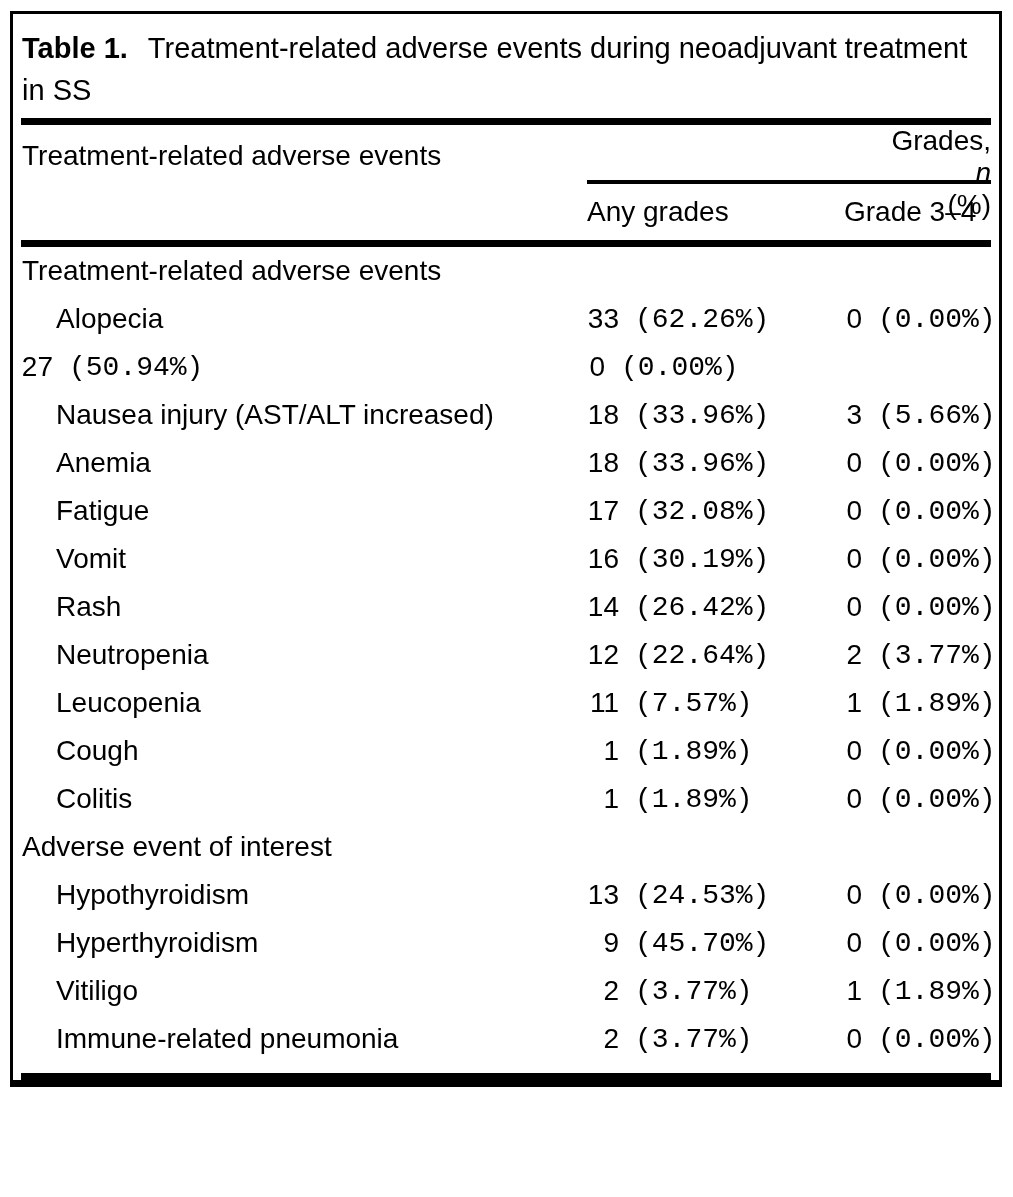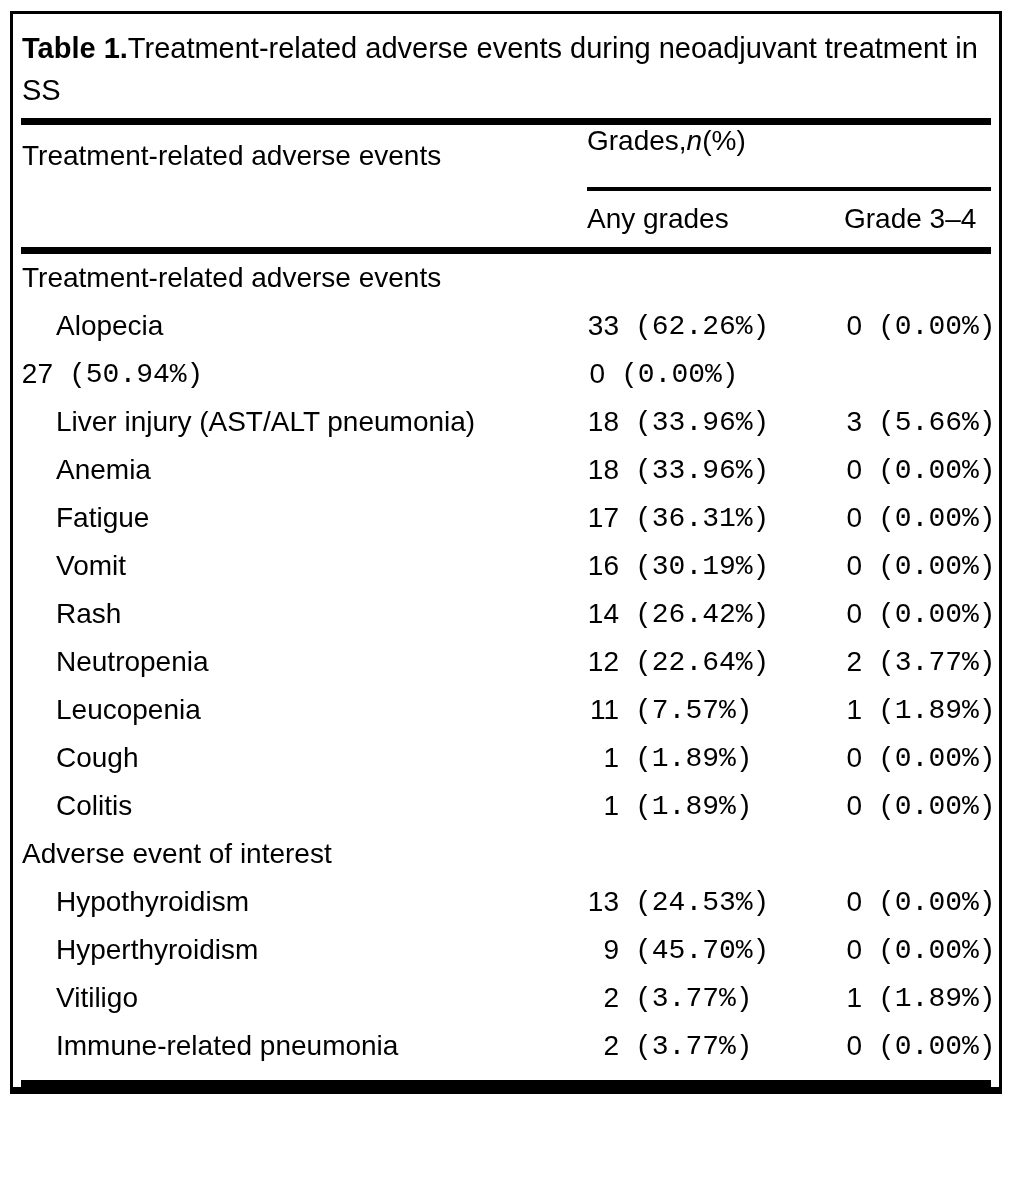--- a/index.html
+++ b/index.html
@@ -19,36 +19,36 @@
     background: #fff;
     padding: 0 8px;
   }
 
   
   .title-block {
     padding: 13px 0 7px 1px;
     font-size: 29px;
     line-height: 42px;
   }
-  .title-label { font-weight: bold; }
+  .title-label { font-weight: bold; margin-right: 20px; }
 
   
   .rule-thick { height: 7px; background: #000; }
   .rule-mid   { height: 4px; background: #000; }
 
   
   .thead { display: grid; grid-template-columns: 566px 1fr; }
   .thead-left {
     display: flex; align-items: center;
     height: 62px; font-size: 28px; padding-left: 1px;
   }
   .thead-right {}
   .grades-header {
-    display: flex; align-items: flex-start;
-    height: 62px; font-size: 28px;
+    display: flex; align-items: flex-end;
+    height: 55px; font-size: 28px; flex-direction: column;
   }
   .grades-n { font-style: italic; }
   .subheaders {
     display: grid; grid-template-columns: 257px 1fr;
     height: 56px; align-items: center; font-size: 28px;
   }
 
   
   .tbody { padding-bottom: 10px; }
   .row {
@@ -118,21 +118,21 @@
       <span class="num">27</span>
           <span class="pct">(50.94%)</span>
     </div>
     <div class="val">
       <span class="num3">0</span>
           <span class="pct">(0.00%)</span>
     </div>
   </div>
 
   <div class="row">
-    <div class="row-label">Liver injury (AST/ALT pneumonia)</div>
+    <div class="row-label">Nausea injury (AST/ALT increased)</div>
     <div class="val">
       <span class="num">18</span>
           <span class="pct">(33.96%)</span>
     </div>
     <div class="val">
       <span class="num3">3</span>
           <span class="pct">(5.66%)</span>
     </div>
   </div>
 
@@ -145,21 +145,21 @@
     <div class="val">
       <span class="num3">0</span>
           <span class="pct">(0.00%)</span>
     </div>
   </div>
 
   <div class="row">
     <div class="row-label">Fatigue</div>
     <div class="val">
       <span class="num">17</span>
-          <span class="pct">(36.31%)</span>
+          <span class="pct">(32.08%)</span>
     </div>
     <div class="val">
       <span class="num3">0</span>
           <span class="pct">(0.00%)</span>
     </div>
   </div>
 
   <div class="row">
     <div class="row-label">Vomit</div>
     <div class="val">

